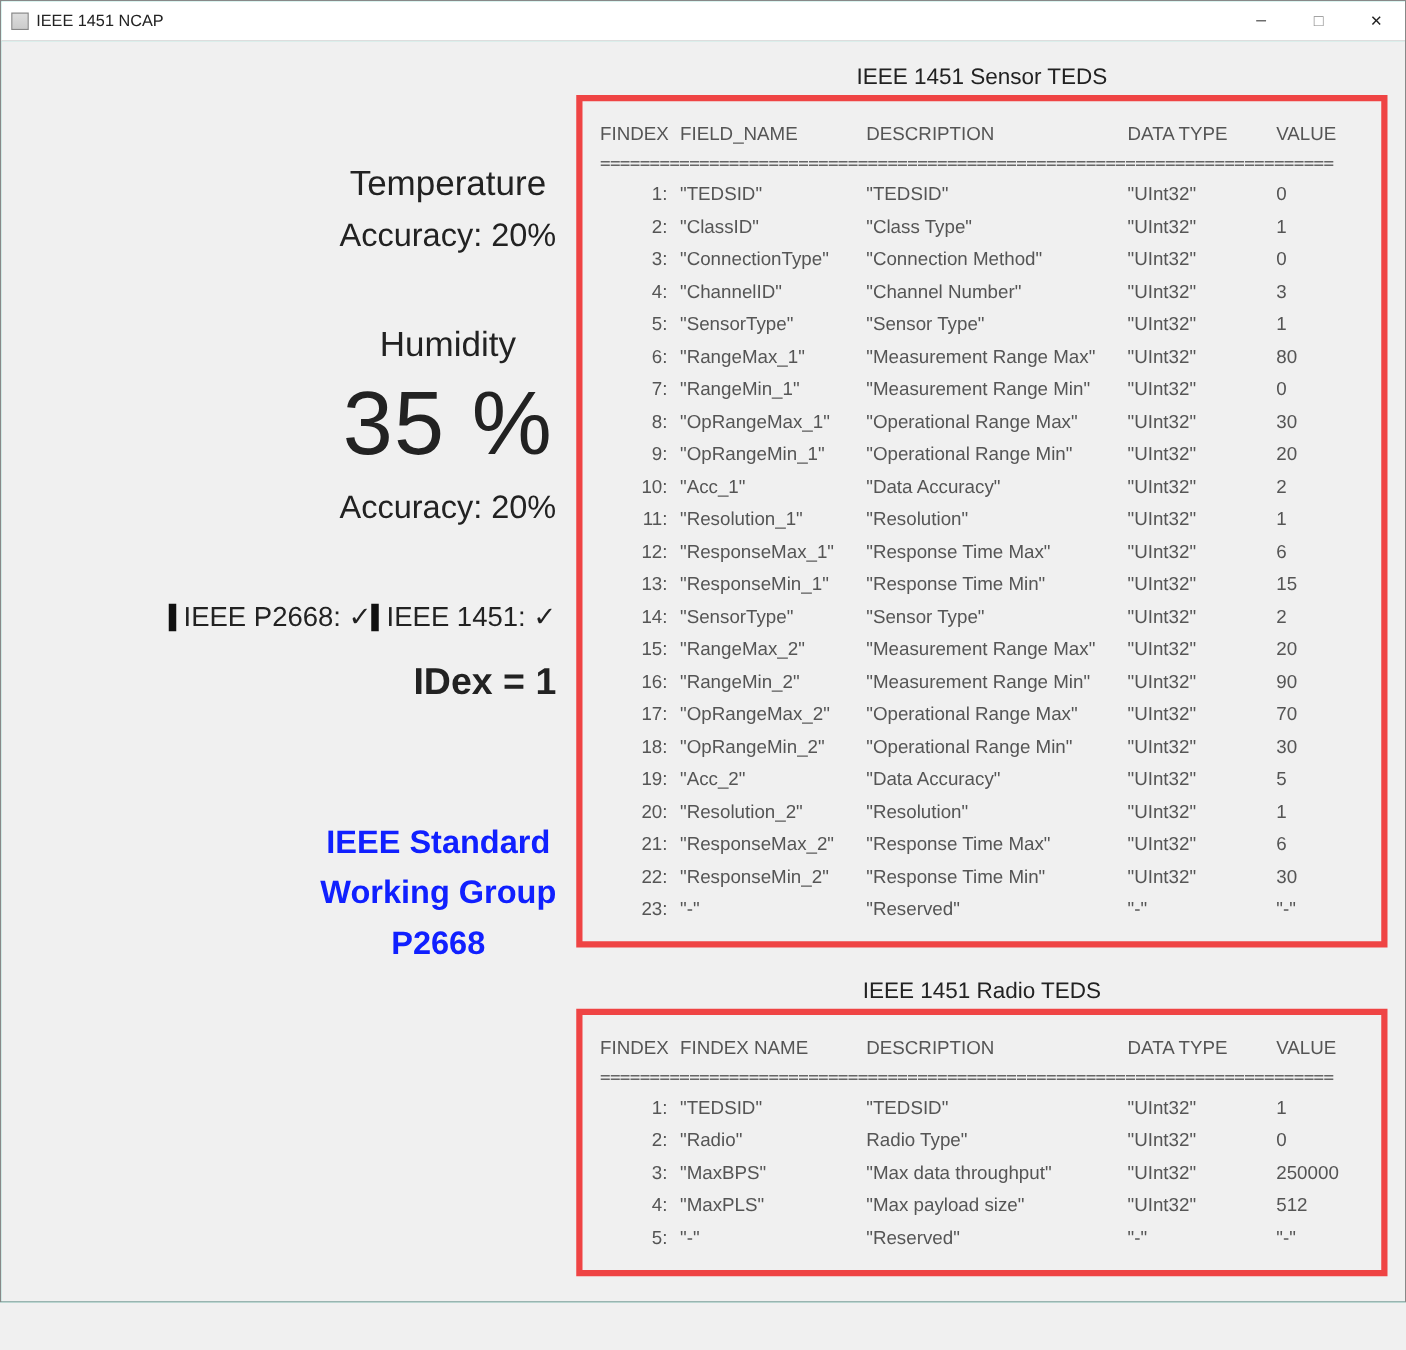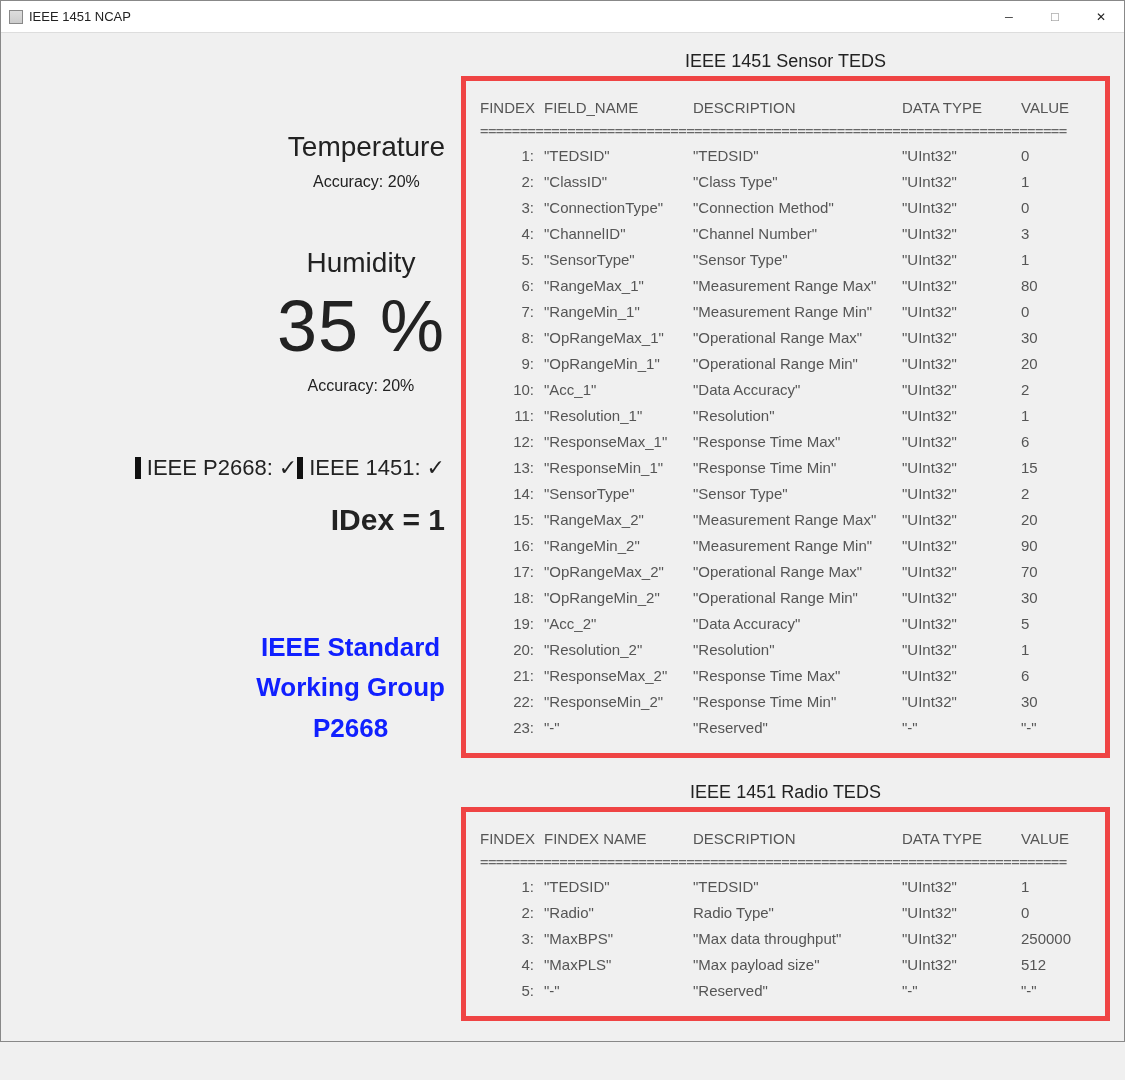--- a/index.html
+++ b/index.html
@@ -61,21 +61,21 @@
     font-size: 28px;
     margin-top: 6px;
   }
   .reading-value {
     font-size: 72px;
     font-weight: 400;
     margin-top: 6px;
     letter-spacing: 1px;
   }
   .reading-acc {
-    font-size: 16px;
+    font-size: 26px;
     margin-top: 10px;
   }
   .block2 { margin-top: 50px; }
 
   .status-row {
     margin-top: 60px;
     font-size: 22px;
     display:flex;
     gap: 0;
     align-items:center;

